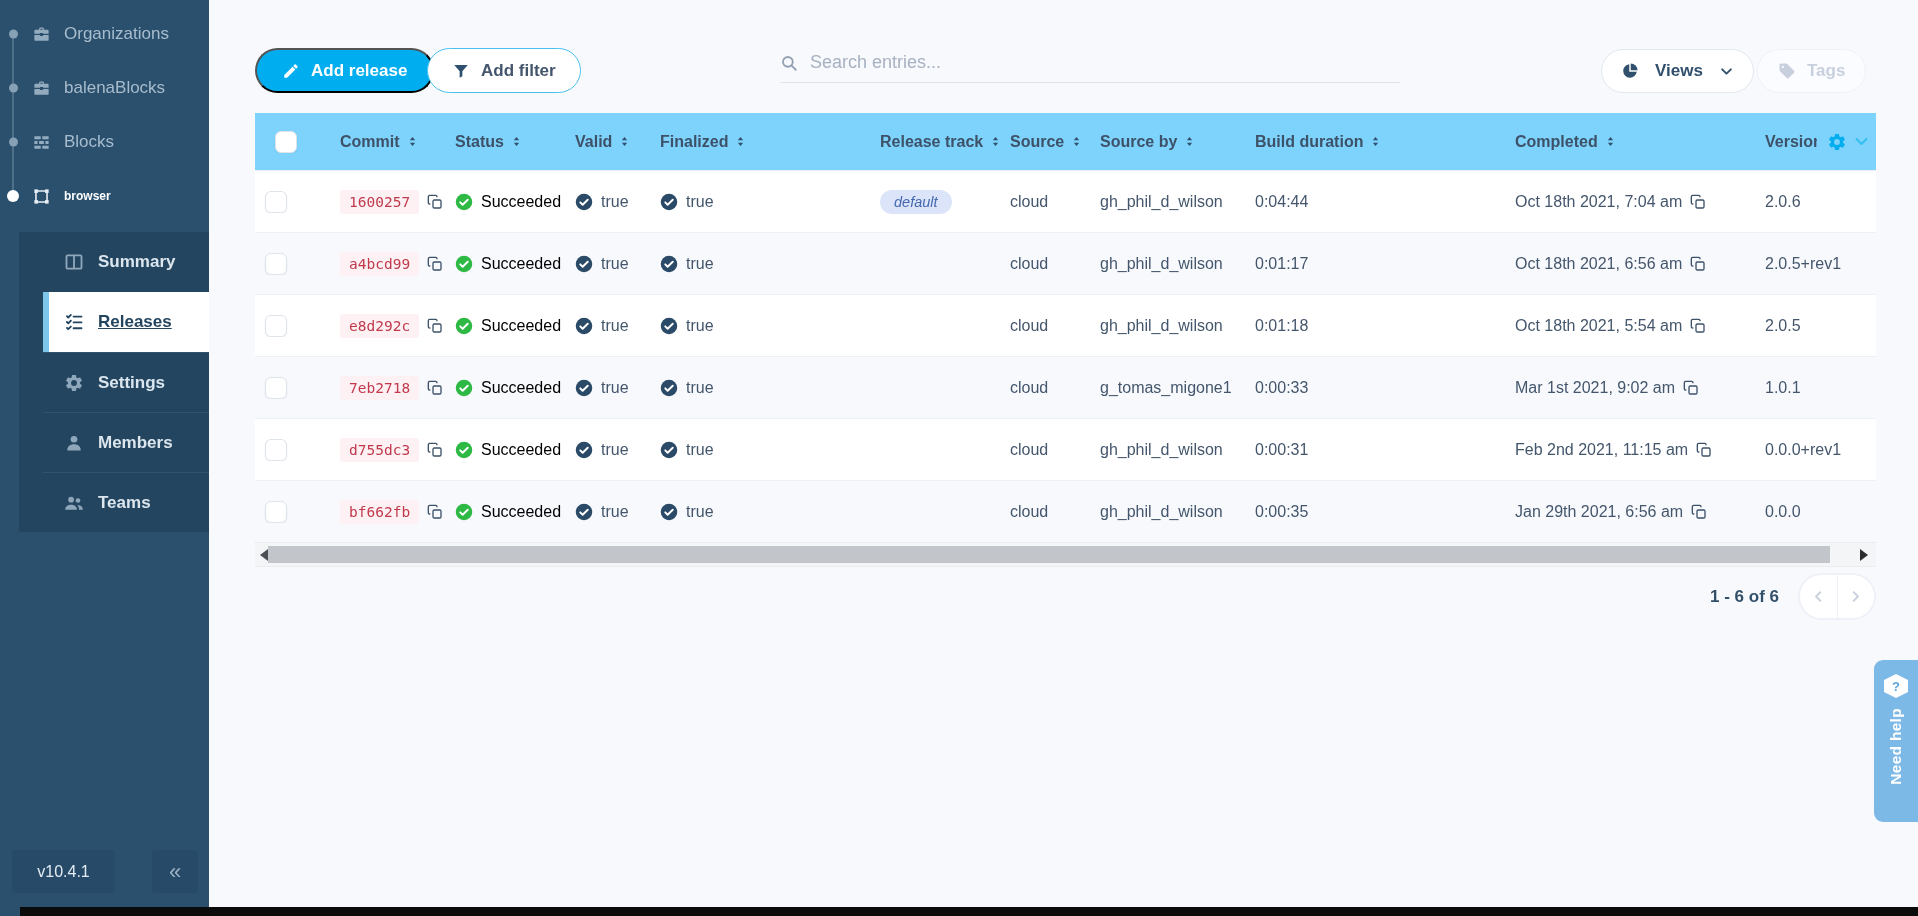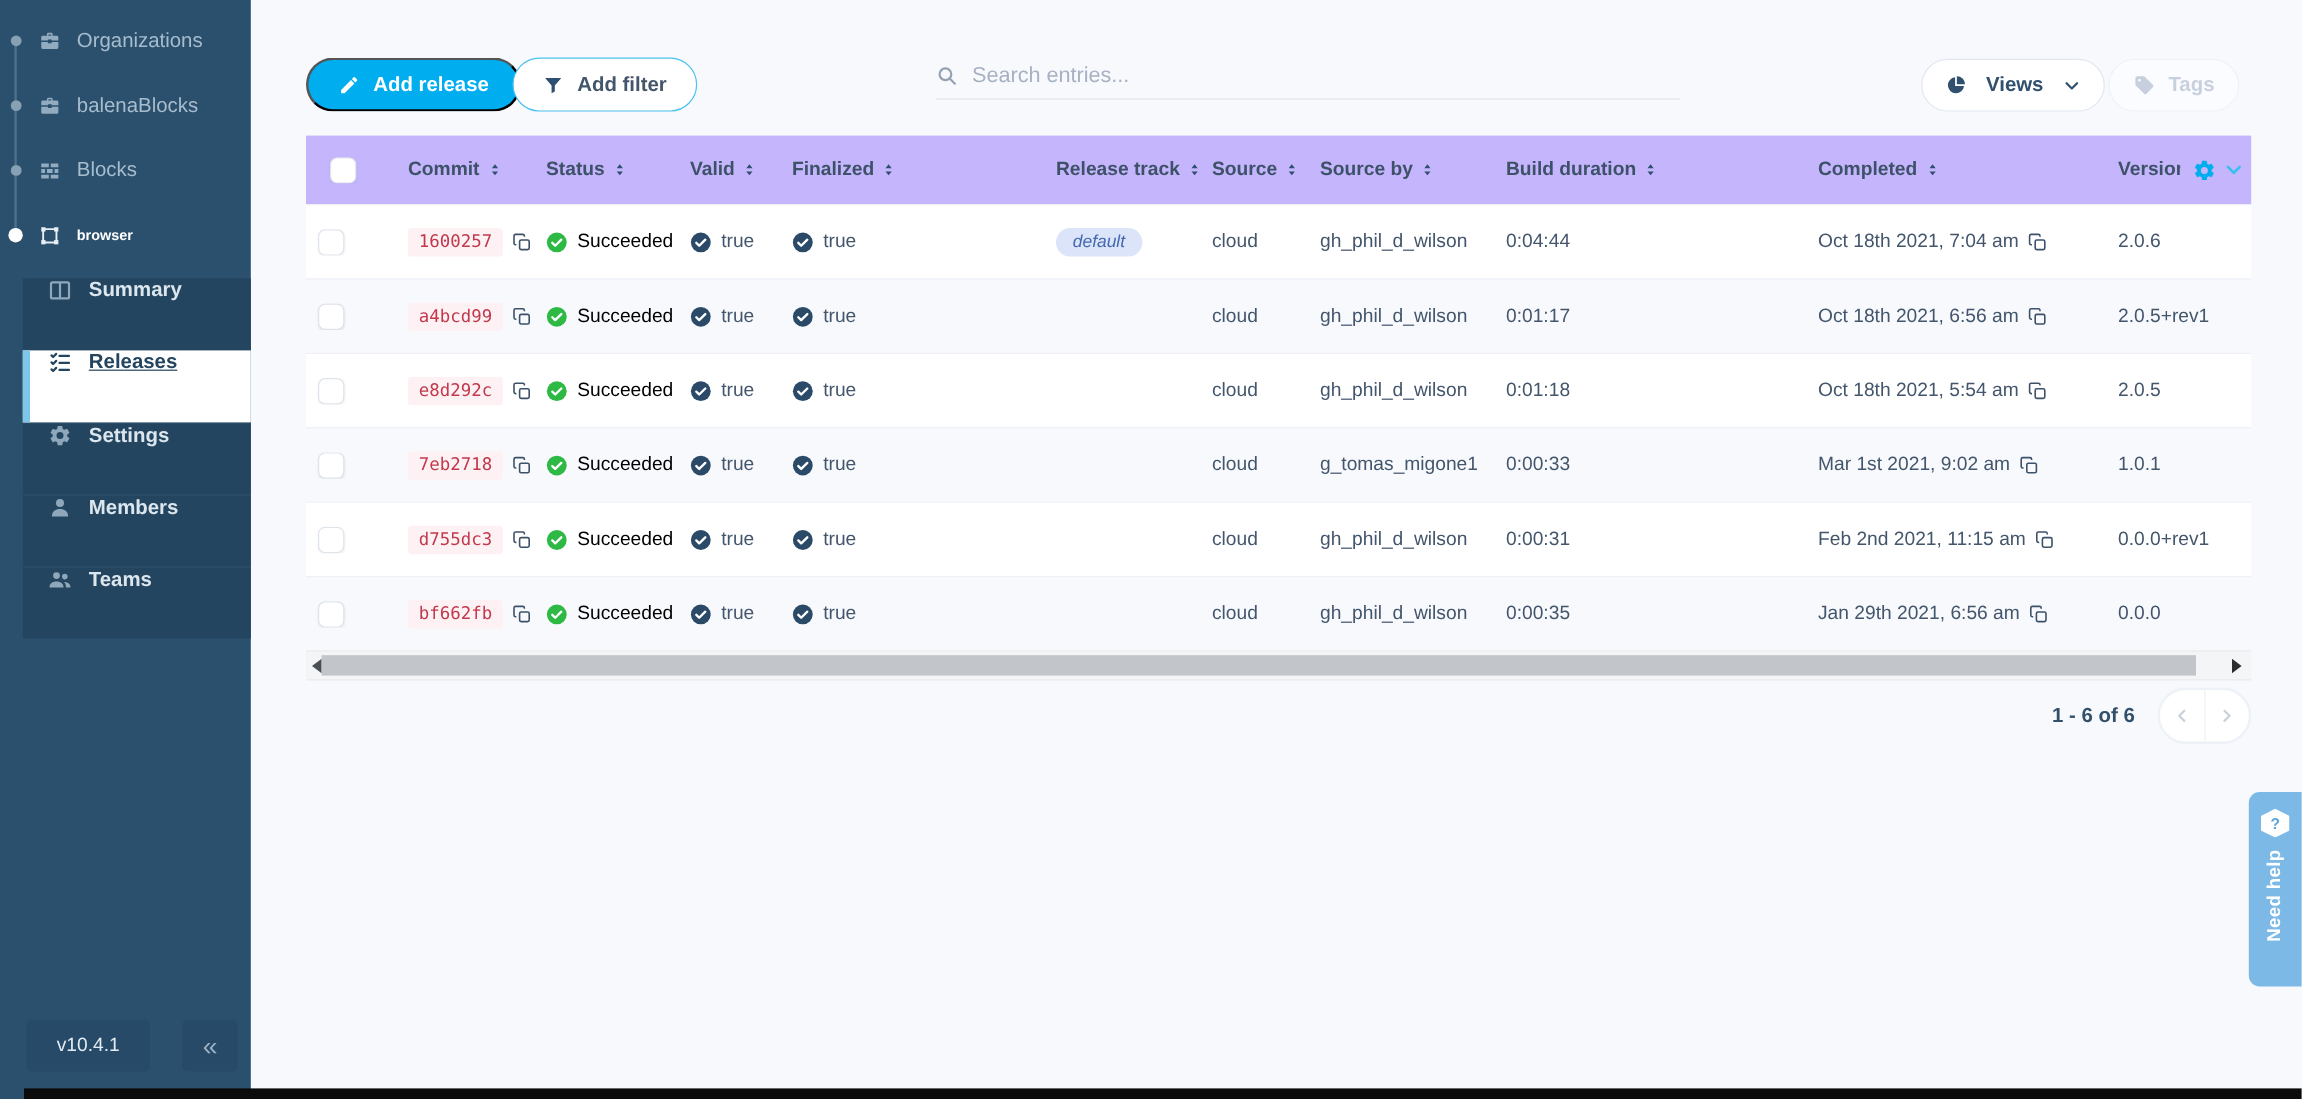--- a/index.html
+++ b/index.html
@@ -13,29 +13,29 @@
   .tree::before { content:''; position:absolute; left:12px; top:34px; width:2px; height:161px; background:#4e7089; }
   .titem { position:relative; height:54px; display:flex; align-items:center; gap:13px; padding-left:32px; cursor:pointer; }
   .titem .dot { position:absolute; left:9px; top:50%; transform:translateY(-50%); width:9px; height:9px; border-radius:50%; background:#86a0b4; }
   .titem .ticon { width:19px; height:19px; color:#93abbe; flex:none; }
   .titem .tlabel { font-size:17px; color:#a7bccd; }
   .titem.current .dot { width:12px; height:12px; left:7px; background:#ffffff; }
   .titem.current .ticon { color:#e8eef4; }
   .titem.current .tlabel { color:#ffffff; font-weight:700; font-size:12px; }
 
   .submenu { margin:9px 0 0 19px; background:#24455f; }
-  .sitem { height:60px; display:flex; gap:14px; padding-left:21px; cursor:pointer; border-top:1px solid rgba(255,255,255,0.07); }
+  .sitem { height:60px; display:flex; align-items:center; gap:14px; padding-left:21px; cursor:pointer; border-top:1px solid rgba(255,255,255,0.07);margin-left:24px; }
   .sitem:first-child { border-top:none; }
   .sitem .sicon { width:20px; height:20px; color:#8fa7bb; flex:none; }
   .sitem .slabel { font-size:17px; font-weight:600; color:#dce6ee; }
   .sitem.active { background:#ffffff; border-left:6px solid #7ec5ea; padding-left:15px; border-top:none; }
   .sitem.active .sicon { color:#24455f; }
   .sitem.active .slabel { color:#24455f;text-decoration:underline; }
 
-  .version-badge { position:absolute; left:22px; bottom:23px; width:103px; height:43px; background:#264a68; border-radius:4px;
+  .version-badge { position:absolute; left:12px; bottom:23px; width:103px; height:43px; background:#264a68; border-radius:4px;
                    display:flex; align-items:center; justify-content:center; color:#e3ecf3; font-size:16px; }
   .collapse-btn { position:absolute; left:152px; bottom:23px; width:46px; height:43px; background:#264a68; border-radius:4px;
                   display:flex; align-items:center; justify-content:center; color:#9cb1c3; font-size:22px; cursor:pointer; }
 
   .bottom-bar { position:absolute; left:20px; right:0; bottom:0; height:9px; background:#0b0b0b; }
 
   
   .main { position:absolute; left:209px; top:0; right:0; bottom:0; }
 
   .btn { display:inline-flex; align-items:center; gap:11px; border-radius:23px; font-size:17px; cursor:pointer; }
@@ -52,21 +52,21 @@
   .search-wrap { position:absolute; left:571px; top:52px; width:620px; display:flex; align-items:center; gap:12px;
                  border-bottom:1px solid #e0e4ec; padding-bottom:9px; }
   .search-wrap .bicon { color:#94a1b3; }
   .search-wrap input { border:none; outline:none; background:transparent; font-size:18px; color:#44566c; width:100%;
                        font-family:Liberation Sans, sans-serif; }
   .search-wrap input::placeholder { color:#a6b1c2; }
 
   
   .table { position:absolute; left:46px; top:113px; width:1621px;
            --cols:75px 115px 120px 85px 220px 130px 90px 155px 260px 250px 121px; }
-  .thead { display:grid; grid-template-columns:var(--cols); height:57px; align-items:center; background:#c4b5fd; }
+  .thead { display:grid; grid-template-columns:var(--cols); height:57px; align-items:center; background:#7dd3fc; }
   .hcell { display:flex; align-items:center; gap:6px; padding-left:10px; font-size:16px; font-weight:700; color:#3d5168;
            white-space:nowrap; overflow:hidden; cursor:pointer; }
   .hcell .sort { width:13px; height:13px; color:#2f4f6e; flex:none; }
   .c-check { padding-left:20px; }
   .h-version .hlabel { flex:0 1 auto; overflow:hidden; white-space:nowrap; }
   .h-version { padding-right:6px; }
   .gear-blue { width:20px; height:20px; color:#00aeef; flex:none; margin-left:4px; cursor:pointer; }
   .chev-blue { width:17px; height:17px; color:#35c0f2; flex:none; cursor:pointer; }
 
   .trow { display:grid; grid-template-columns:var(--cols); height:62px; align-items:center; background:#ffffff;

